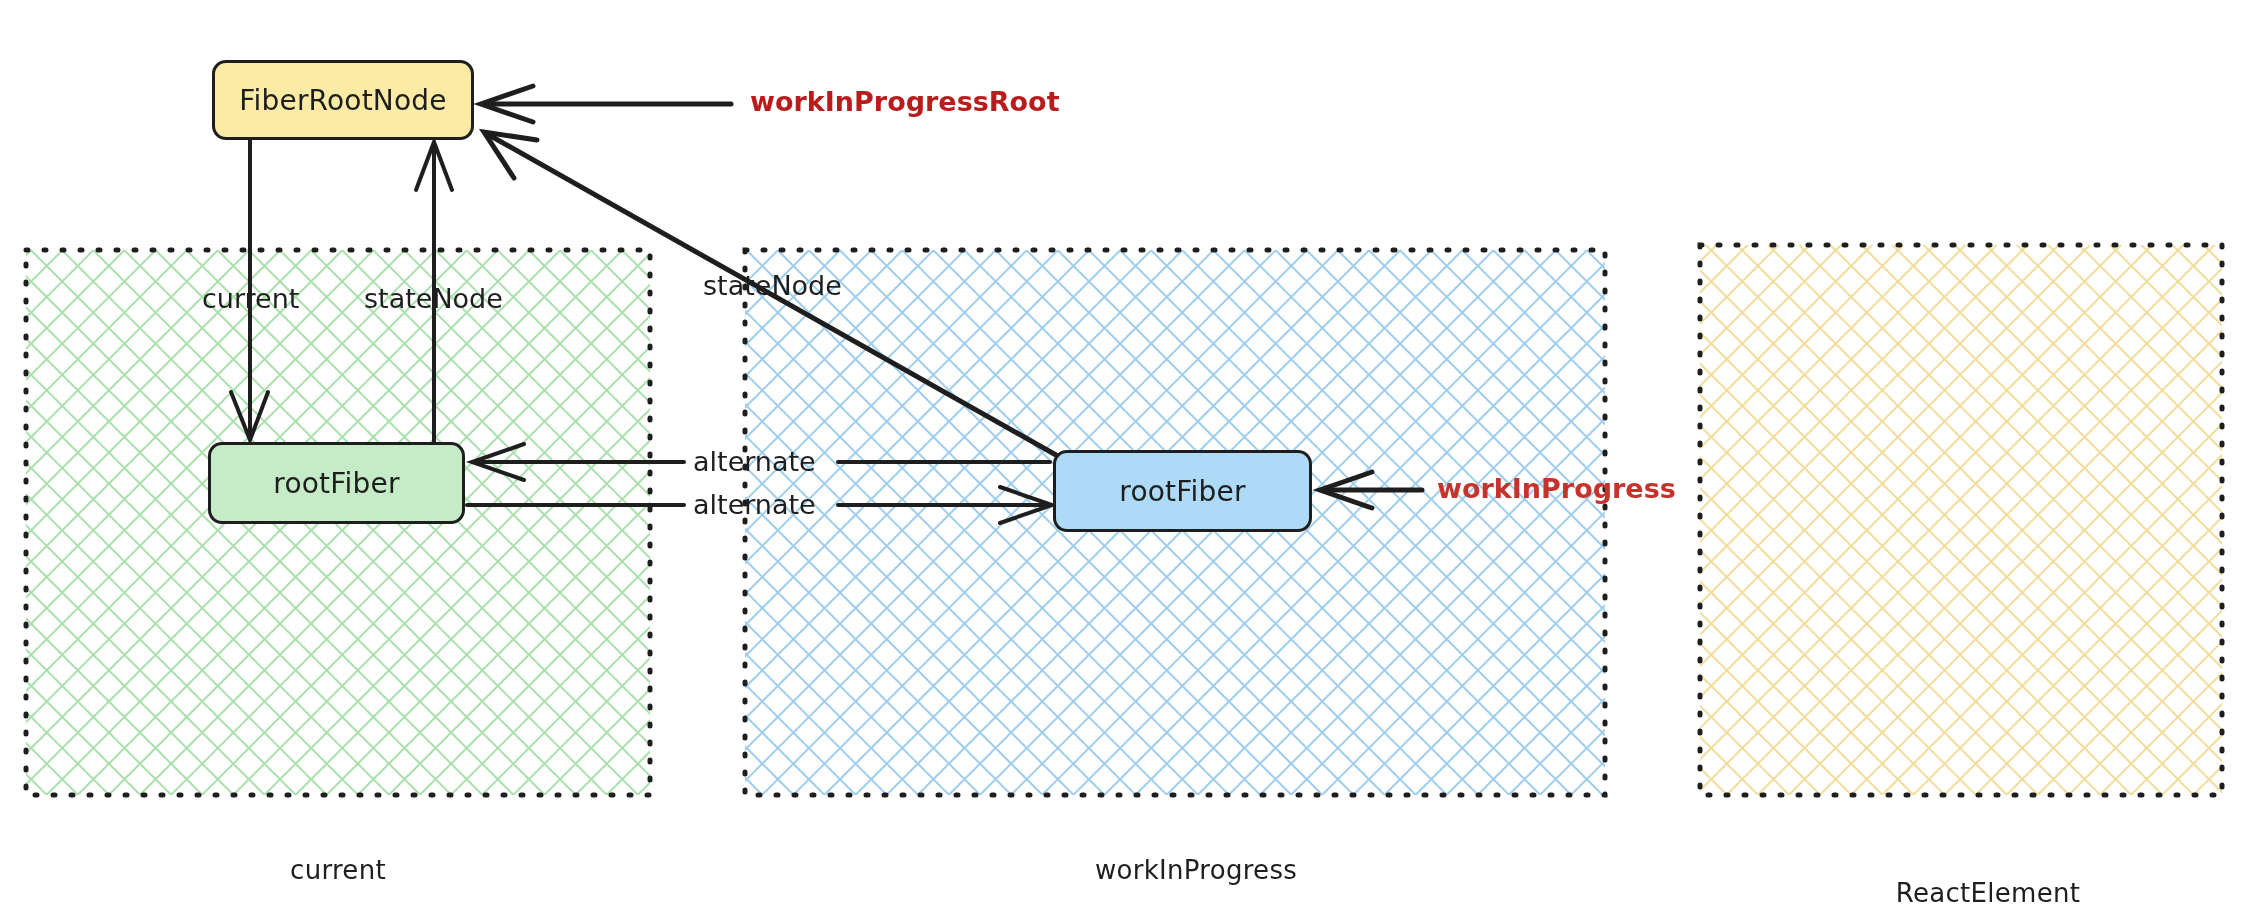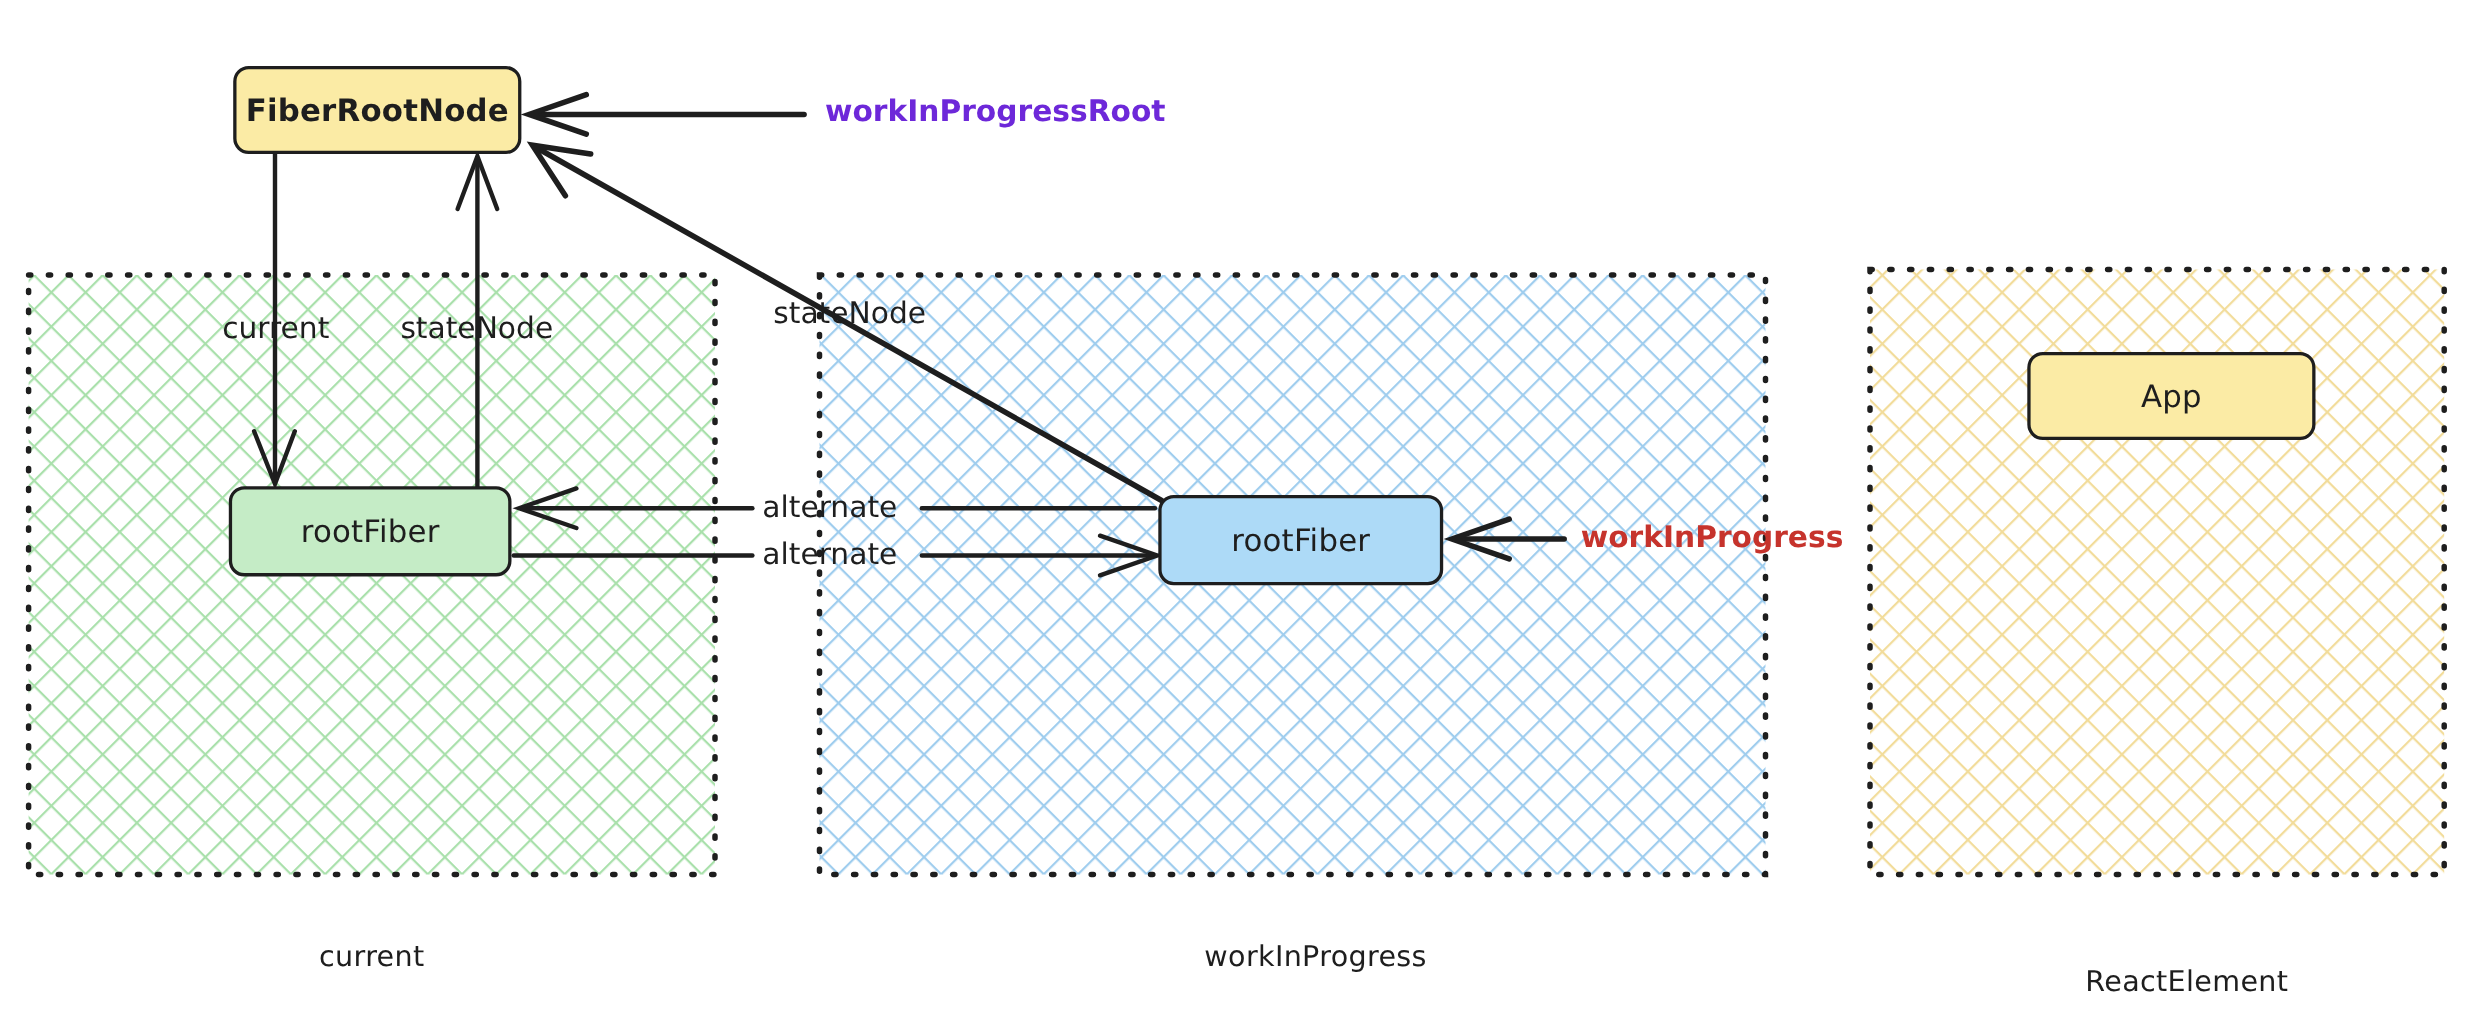--- a/index.html
+++ b/index.html
@@ -34,21 +34,21 @@
     white-space: nowrap;
     transform: translateX(-50%);
   }
   .edge-label {
     position: absolute;
     font-family: "DejaVu Sans", sans-serif;
     font-size: 27px;
     color: #1e1e1e;
     white-space: nowrap;
   }
-  .edge-label.accent-orange { color: #6d28d9; font-weight: 700; }
+  .edge-label.accent-orange { color: #b91c1c; font-weight: 700; }
   .edge-label.accent-red { color: #c6332c; font-weight: 700; }
   .node-box {
     position: absolute;
     box-sizing: border-box;
     border: 3px solid #1e1e1e;
     border-radius: 14px;
     display: flex;
     align-items: center;
     justify-content: center;
     font-family: "DejaVu Sans", sans-serif;
@@ -128,35 +128,32 @@
       <path d="M838 505 L1048 505"></path>
       <path d="M1000 487 L1052 505 L1000 523"></path>
     </g>
 
     <g stroke="#1e1e1e" fill="none" stroke-width="5" stroke-linecap="round">
       <path d="M1422 490 L1325 490"></path>
       <path d="M1372 472 L1320 490 L1372 508"></path>
     </g>
   </svg>
 
-  <div class="node-box" style="left:212px; top:60px; width:262px; height:80px; background:#fbeba5;font-weight:bold;">
+  <div class="node-box" style="left:212px; top:60px; width:262px; height:80px; background:#fbeba5;">
     <span>FiberRootNode</span>
   </div>
 
   <div class="node-box" style="left:208px; top:442px; width:257px; height:82px; background:#c5ecc6;">
     <span>rootFiber</span>
   </div>
 
   <div class="node-box" style="left:1053px; top:450px; width:259px; height:82px; background:#addaf7;">
     <span>rootFiber</span>
   </div>
 
-  <div class="node-box" style="left:1843px; top:320px; width:262px; height:80px; background:#fbeba5;">
-    <span>App</span>
-  </div>
 
   <div class="edge-label accent-orange" style="left:750px; top:86px;">workInProgressRoot</div>
 
   <div class="edge-label" style="left:202px; top:283px;">current</div>
 
   <div class="edge-label" style="left:364px; top:283px;">stateNode</div>
 
   <div class="edge-label" style="left:703px; top:270px;">stateNode</div>
 
   <div class="edge-label" style="left:693px; top:446px;">alternate</div>

